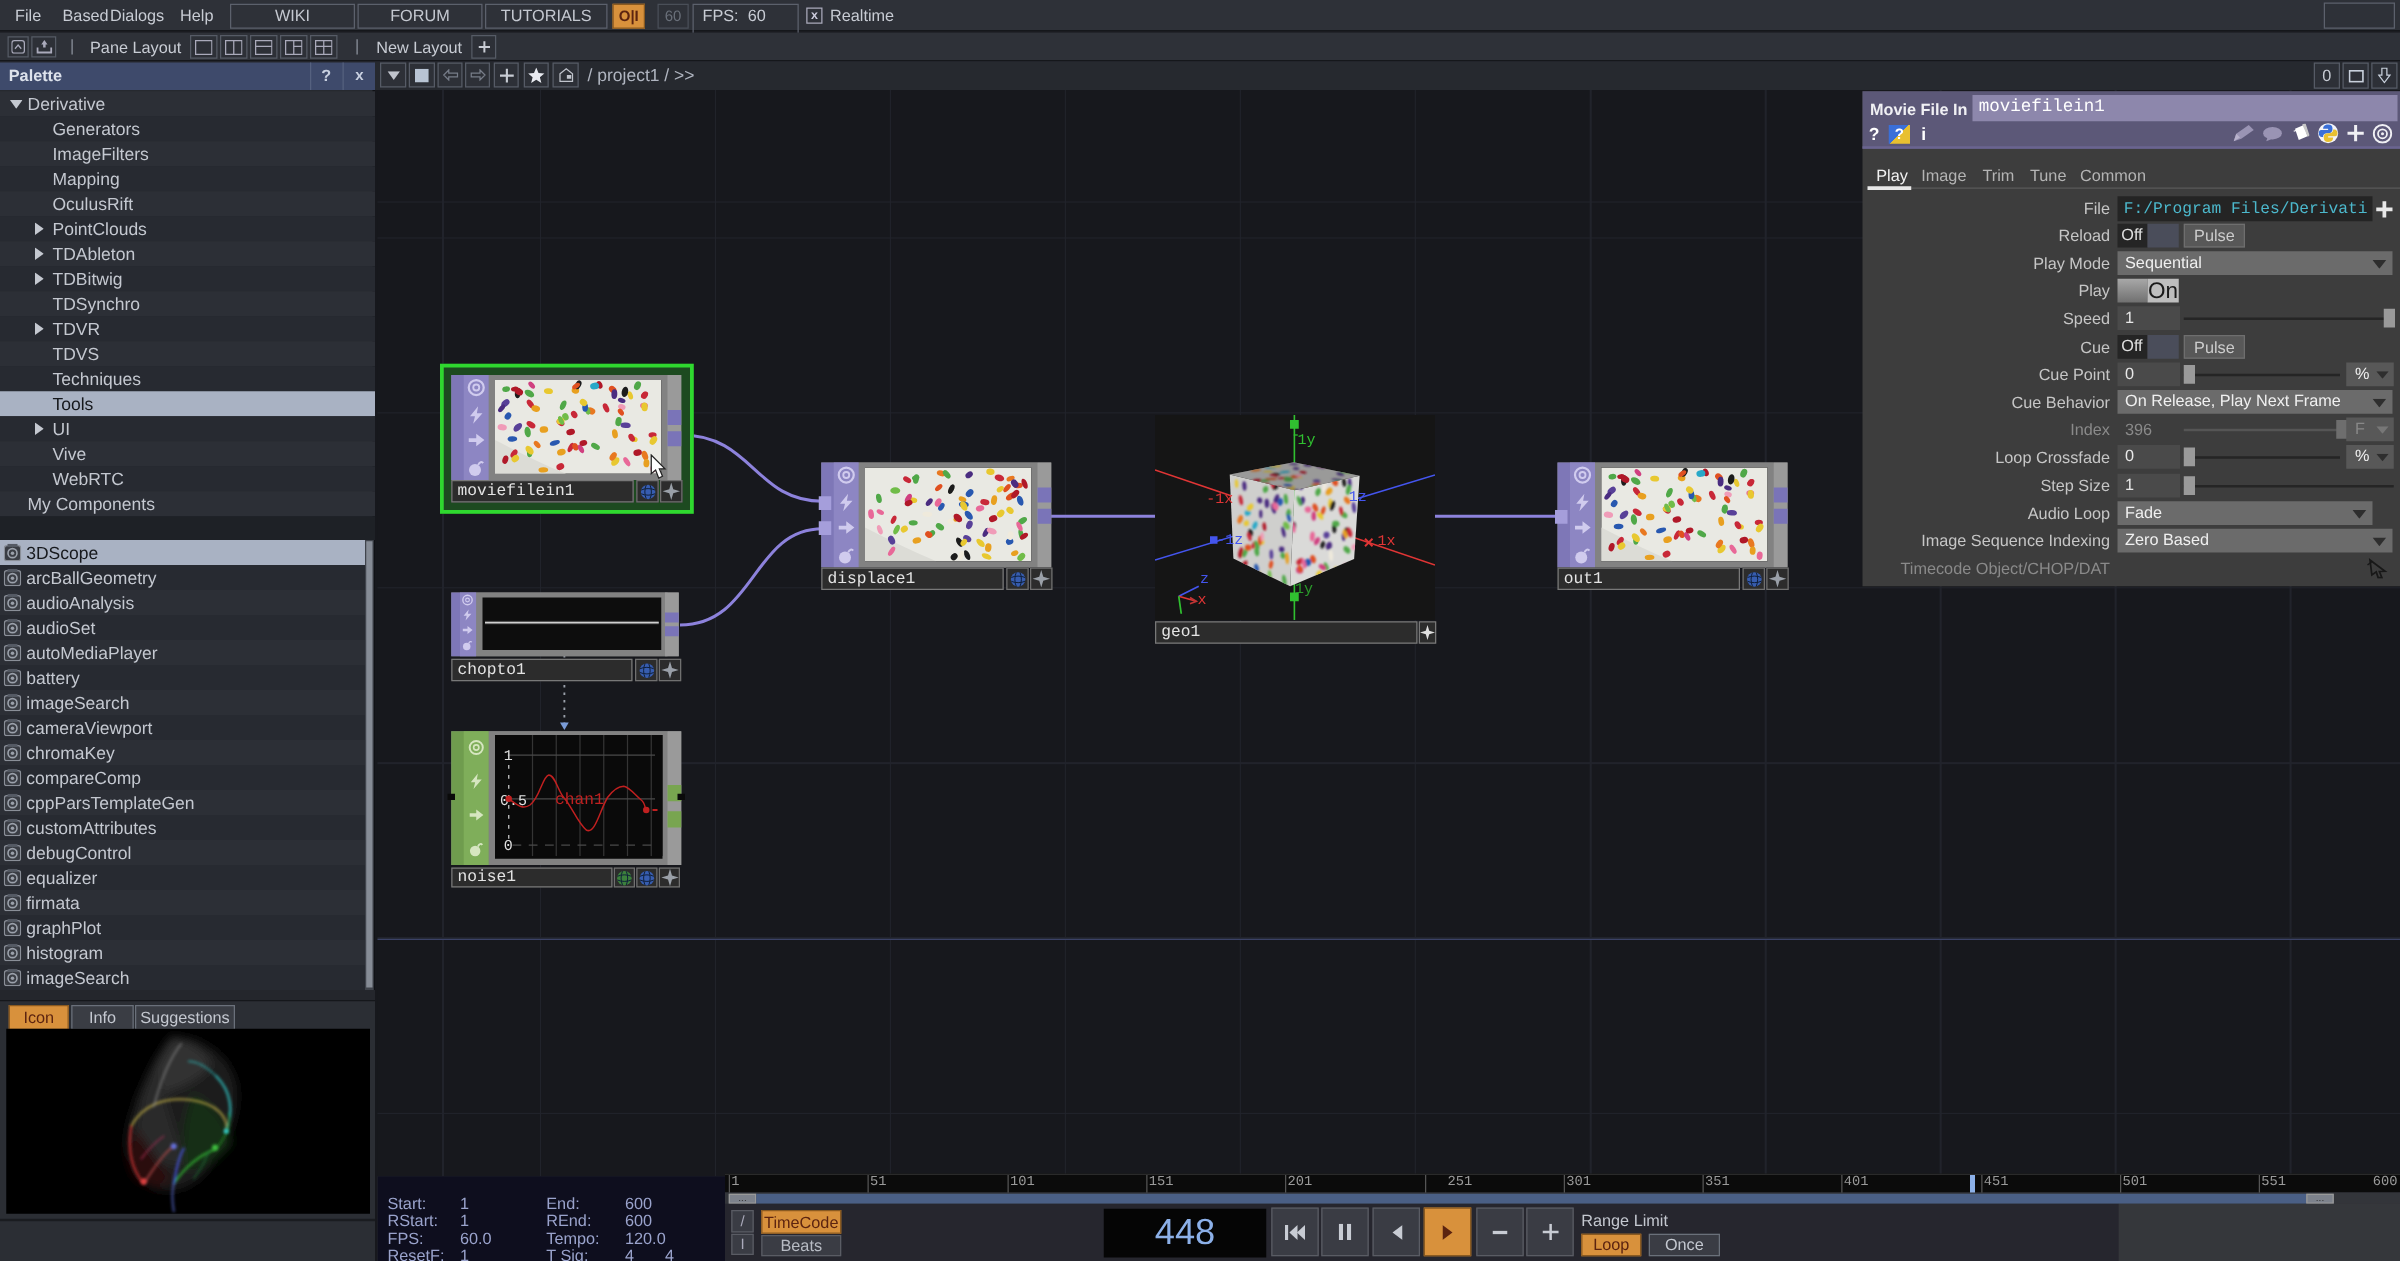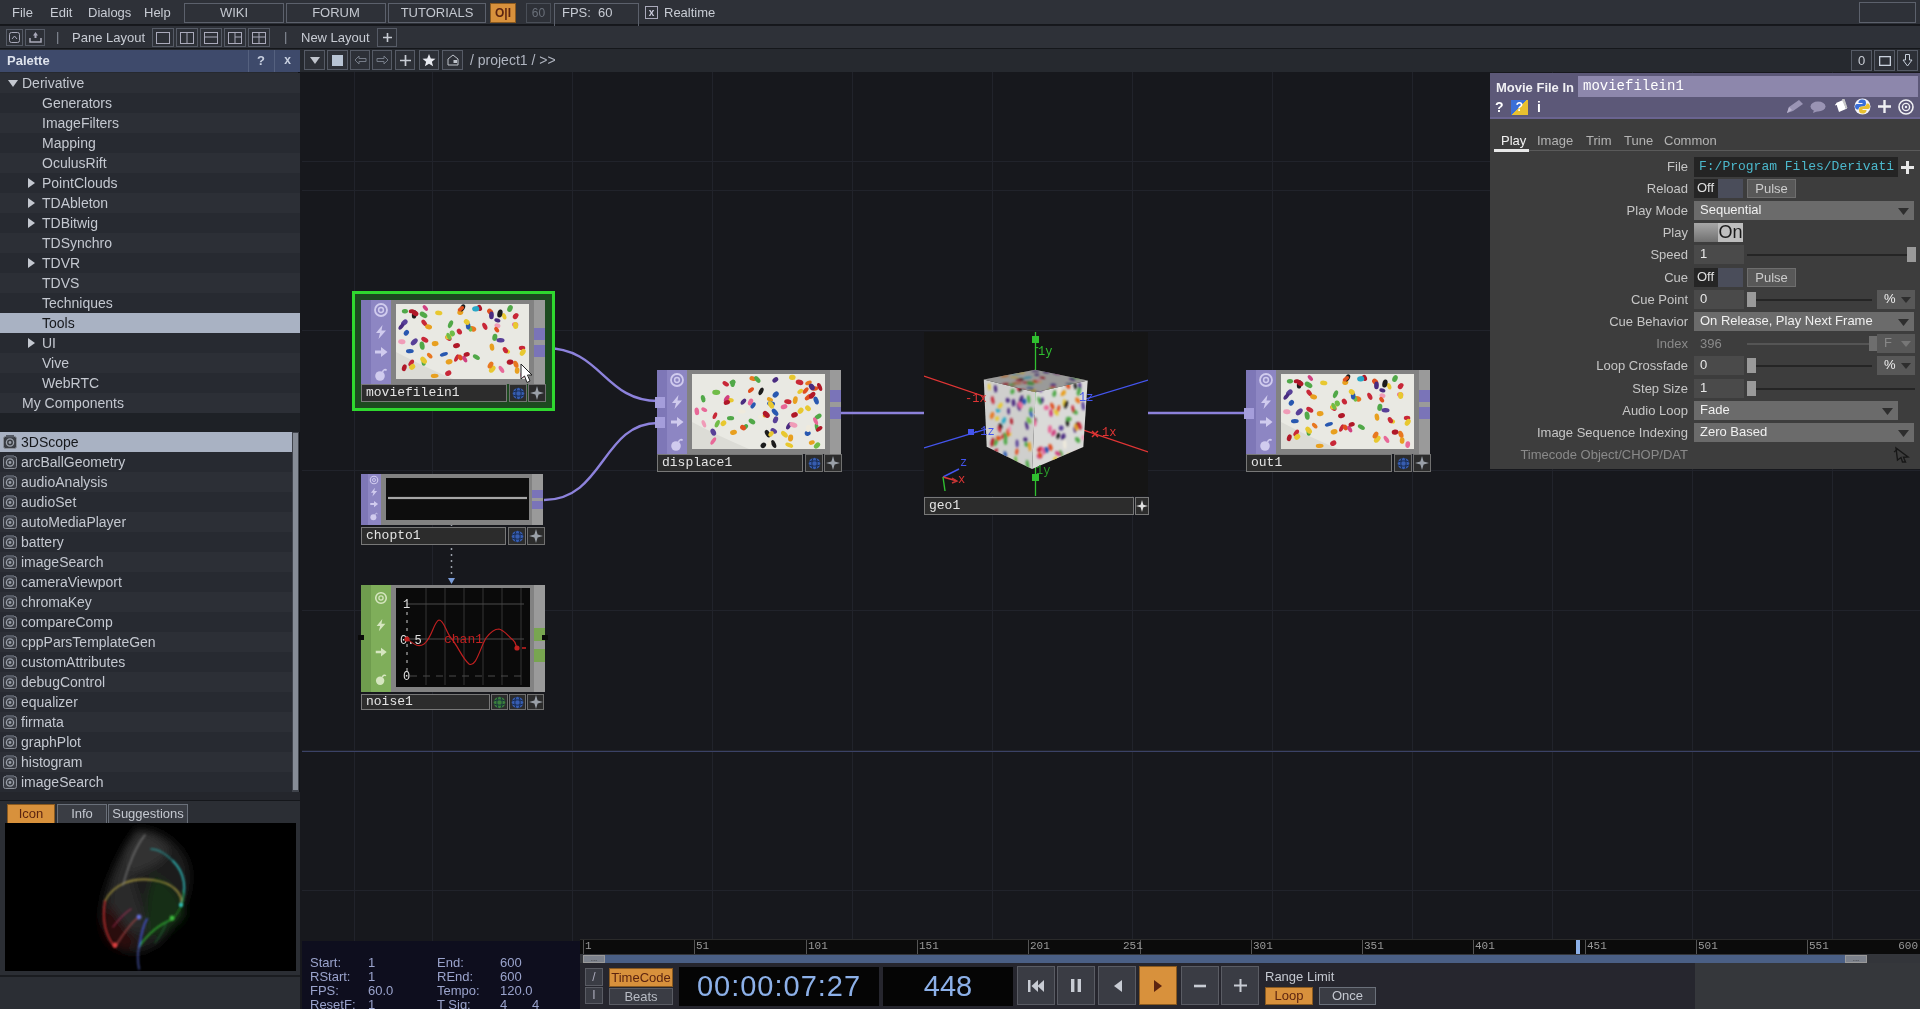--- a/index.html
+++ b/index.html
@@ -7,21 +7,21 @@
 .mono{font-family:"Liberation Mono",monospace;}
 .btn{border:1px solid #5c616c;background:#2e3138;color:#c4c8d0;text-align:center;}
 .ibtn{border:1px solid #565b66;background:#2d3037;display:flex;align-items:center;justify-content:center;}
 svg{display:block;}
 </style></head>
 <body>
 <div class="abs" style="left:0;top:0;width:1920px;height:1009px;background:#17181d;">
 
 <div class="abs" style="left:0;top:0;width:1920px;height:25px;background:#2e3138;border-bottom:1px solid #15171b;">
  <div class="abs" style="left:12px;top:5px;color:#c8ccd4;font-size:13px;">File</div>
- <div class="abs" style="left:50px;top:5px;color:#c8ccd4;font-size:13px;">Edit</div>
+ <div class="abs" style="left:50px;top:5px;color:#c8ccd4;font-size:13px;">Based</div>
  <div class="abs" style="left:88px;top:5px;color:#c8ccd4;font-size:13px;">Dialogs</div>
  <div class="abs" style="left:144px;top:5px;color:#c8ccd4;font-size:13px;">Help</div>
  <div class="abs btn" style="left:184px;top:3px;width:100px;height:20px;font-size:13px;line-height:18px;">WIKI</div>
  <div class="abs btn" style="left:286px;top:3px;width:100px;height:20px;font-size:13px;line-height:18px;">FORUM</div>
  <div class="abs btn" style="left:388px;top:3px;width:98px;height:20px;font-size:13px;line-height:18px;">TUTORIALS</div>
  <div class="abs" style="left:490px;top:3px;width:26px;height:20px;background:#d8913c;border:1px solid #8a5a20;color:#5c2410;font-weight:bold;font-size:12px;text-align:center;line-height:18px;">O|I</div>
  <div class="abs" style="left:526px;top:3px;width:25px;height:20px;border:1px solid #4a4f58;color:#6a707a;font-size:12px;text-align:center;line-height:18px;">60</div>
  <div class="abs" style="left:554px;top:3px;width:85px;height:36px;border:1px solid #5c616c;color:#c8ccd4;font-size:13px;line-height:18px;padding-left:7px;">FPS:&nbsp; 60</div>
  <div class="abs" style="left:645px;top:6px;width:13px;height:13px;border:1px solid #aab;display:flex;align-items:center;justify-content:center;color:#ccd;font-size:10px;font-weight:bold;line-height:11px;">x</div>
  <div class="abs" style="left:664px;top:5px;color:#c8ccd4;font-size:13px;">Realtime</div>
@@ -1266,21 +1266,21 @@
         <div class="abs" style="left:5px;top:0px;color:#9a9a9a;font-size:11px;font-family:'Liberation Mono',monospace;">1</div>
         <div class="abs" style="left:114px;top:0;width:1px;height:15px;background:#555;"></div>
         <div class="abs" style="left:116px;top:0px;color:#9a9a9a;font-size:11px;font-family:'Liberation Mono',monospace;">51</div>
         <div class="abs" style="left:226px;top:0;width:1px;height:15px;background:#555;"></div>
         <div class="abs" style="left:228px;top:0px;color:#9a9a9a;font-size:11px;font-family:'Liberation Mono',monospace;">101</div>
         <div class="abs" style="left:337px;top:0;width:1px;height:15px;background:#555;"></div>
         <div class="abs" style="left:339px;top:0px;color:#9a9a9a;font-size:11px;font-family:'Liberation Mono',monospace;">151</div>
         <div class="abs" style="left:448px;top:0;width:1px;height:15px;background:#555;"></div>
         <div class="abs" style="left:450px;top:0px;color:#9a9a9a;font-size:11px;font-family:'Liberation Mono',monospace;">201</div>
         <div class="abs" style="left:560px;top:0;width:1px;height:15px;background:#555;"></div>
-        <div class="abs" style="left:543px;top:0px;color:#9a9a9a;font-size:11px;font-family:'Liberation Mono',monospace;">251</div>
+        <div class="abs" style="left:578px;top:0px;color:#9a9a9a;font-size:11px;font-family:'Liberation Mono',monospace;">251</div>
         <div class="abs" style="left:671px;top:0;width:1px;height:15px;background:#555;"></div>
         <div class="abs" style="left:673px;top:0px;color:#9a9a9a;font-size:11px;font-family:'Liberation Mono',monospace;">301</div>
         <div class="abs" style="left:782px;top:0;width:1px;height:15px;background:#555;"></div>
         <div class="abs" style="left:784px;top:0px;color:#9a9a9a;font-size:11px;font-family:'Liberation Mono',monospace;">351</div>
         <div class="abs" style="left:893px;top:0;width:1px;height:15px;background:#555;"></div>
         <div class="abs" style="left:895px;top:0px;color:#9a9a9a;font-size:11px;font-family:'Liberation Mono',monospace;">401</div>
         <div class="abs" style="left:1005px;top:0;width:1px;height:15px;background:#555;"></div>
         <div class="abs" style="left:1007px;top:0px;color:#9a9a9a;font-size:11px;font-family:'Liberation Mono',monospace;">451</div>
         <div class="abs" style="left:1116px;top:0;width:1px;height:15px;background:#555;"></div>
         <div class="abs" style="left:1118px;top:0px;color:#9a9a9a;font-size:11px;font-family:'Liberation Mono',monospace;">501</div>
@@ -1293,21 +1293,20 @@
  <div class="abs" style="left:3px;top:1px;width:22px;height:8px;background:#7d828c;border:1px solid #999;color:#333;font-size:8px;line-height:5px;text-align:center;">...</div>
  <div class="abs" style="left:25px;top:1px;width:1240px;height:8px;background:#4a5f85;"></div>
  <div class="abs" style="left:1265px;top:1px;width:22px;height:8px;background:#7d828c;border:1px solid #999;color:#333;font-size:8px;line-height:5px;text-align:center;">...</div>
 </div>
 <div class="abs" style="left:278px;top:22px;width:1115px;height:46px;background:#26262e;"></div>
       <div class="abs" style="left:1393px;top:22px;width:225px;height:46px;background:#35373b;"></div>
 <div class="abs" style="left:283px;top:27px;width:18px;height:18px;background:#3a3c44;border:1px solid #5a5c64;color:#aab;font-size:12px;text-align:center;line-height:16px;">/</div>
 <div class="abs" style="left:283px;top:46px;width:18px;height:17px;background:#3a3c44;border:1px solid #5a5c64;color:#aab;font-size:12px;text-align:center;line-height:15px;">I</div>
 <div class="abs" style="left:307px;top:27px;width:64px;height:19px;background:#d8913c;border:1px solid #8a5a20;color:#5c2410;font-size:13px;text-align:center;line-height:17px;">TimeCode</div>
 <div class="abs" style="left:307px;top:47px;width:64px;height:17px;background:#3a3c44;border:1px solid #5a5c64;color:#b8bcc4;font-size:13px;text-align:center;line-height:15px;">Beats</div>
-<div class="abs" style="left:377px;top:26px;width:200px;height:39px;background:#050505;color:#8cb0e8;font-size:29px;text-align:center;line-height:39px;letter-spacing:1px;">00:00:07:27</div>
 <div class="abs" style="left:581px;top:26px;width:130px;height:39px;background:#050505;color:#8cb0e8;font-size:29px;text-align:center;line-height:39px;">448</div>
 <div class="abs" style="left:715px;top:25px;width:38px;height:39px;background:#3a3c44;border:1px solid #5a5c64;display:flex;align-items:center;justify-content:center;">
         <svg width="16" height="12" viewBox="0 0 16 12">
           <rect x="0" y="0" width="2.5" height="12" fill="#c8ccd4"></rect>
           <path d="M10 0 L3.5 6 L10 12 Z" fill="#c8ccd4"></path>
           <path d="M16 0 L9.5 6 L16 12 Z" fill="#c8ccd4"></path>
         </svg>
       </div>
       <div class="abs" style="left:755px;top:25px;width:38px;height:39px;background:#3a3c44;border:1px solid #5a5c64;display:flex;align-items:center;justify-content:center;">
         <svg width="10" height="13" viewBox="0 0 10 13">

